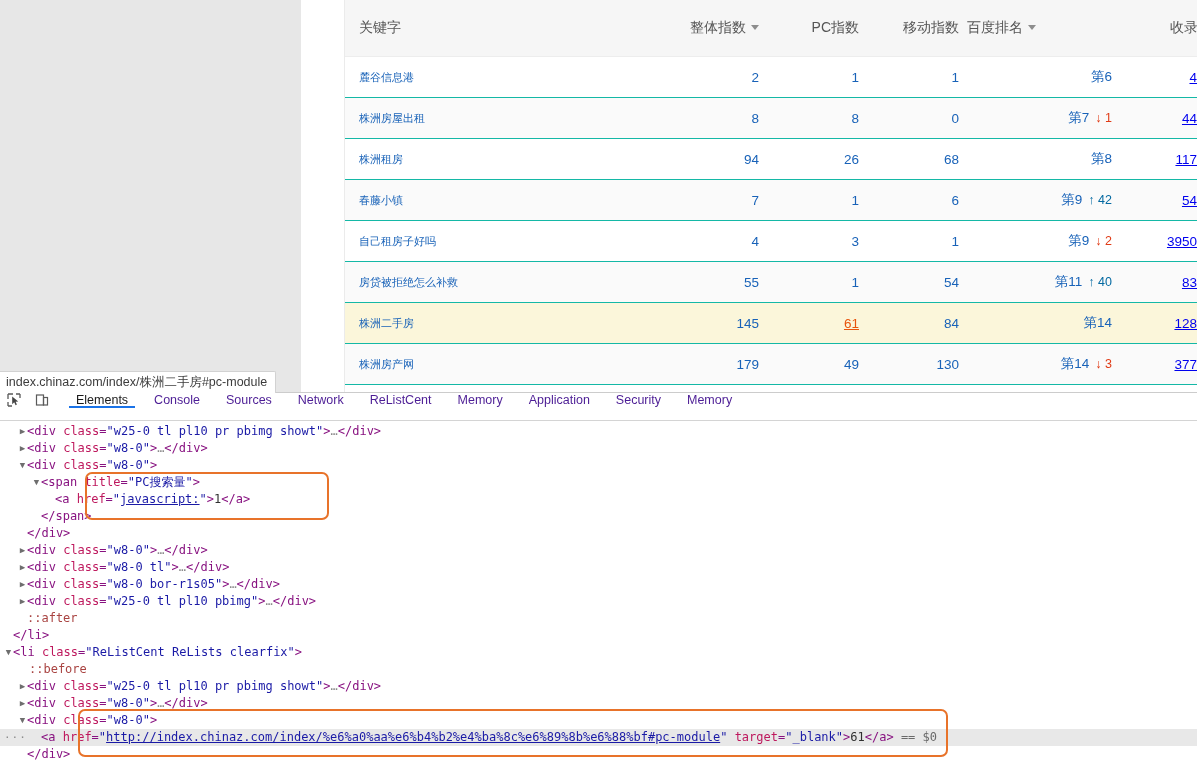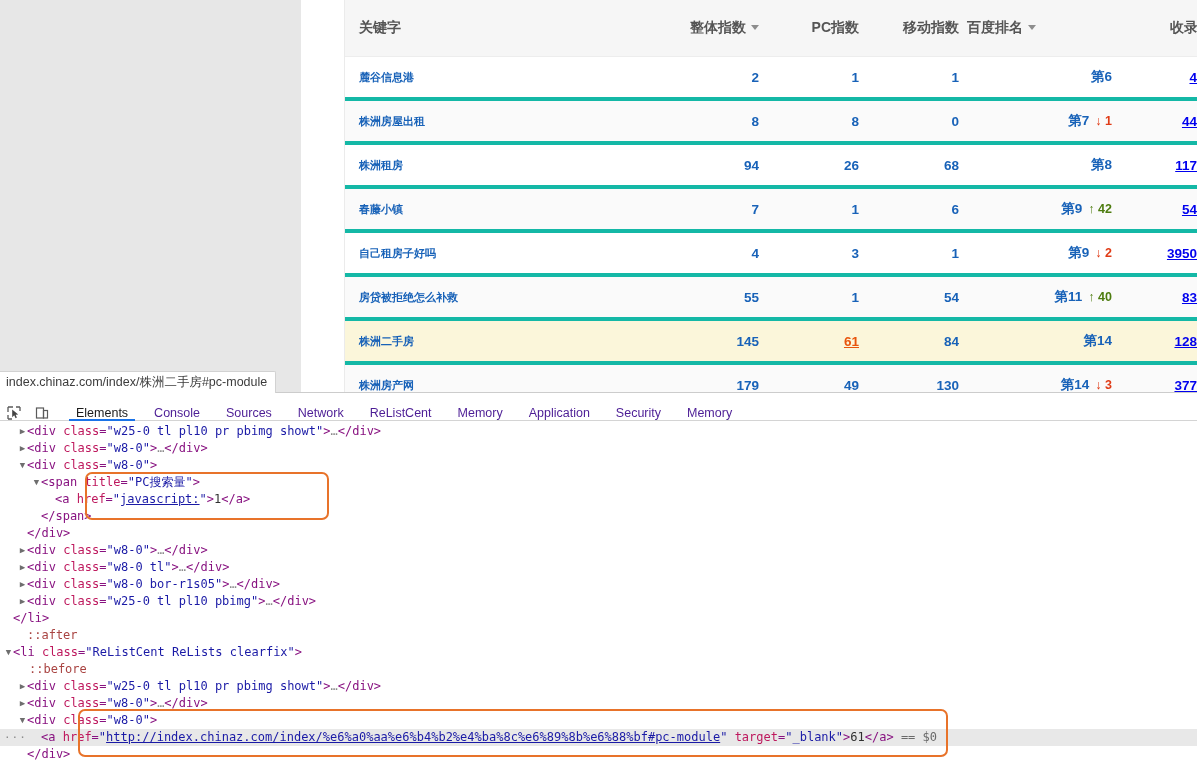--- a/index.html
+++ b/index.html
@@ -39,21 +39,21 @@
     left: 345px; top: 0;
     width: 852px;
     border-collapse: collapse;
     table-layout: fixed;
     font-size: 13.5px;
   }
   .kw-table th, .kw-table td {
     padding: 0;
     height: 40px;
     vertical-align: middle;
-    font-weight: bold;
+    font-weight: normal;
   }
   .kw-thead-row { background: #f6f6f6; height: 56px; }
   .kw-thead-row th { height: 56px; color: #555555; font-size: 14px; }
   .th-kw   { text-align: left;  padding-left: 14px !important; width: 300px; }
   .th-num  { text-align: right; width: 100px; }
   .th-rank { text-align: left;  width: 145px; padding-left: 8px !important;}
   .th-inc  { text-align: right; width: 100px; padding-right: 42px !important; }
   .sortcaret {
     display: inline-block;
     margin-left: 5px;
@@ -61,32 +61,32 @@
     border-left: 4px solid transparent;
     border-right: 4px solid transparent;
     border-top: 5px solid #8d8d8d;
     vertical-align: middle;
     position: relative; top: -1px;
   }
 
   .kw-row { background: #ffffff; }
   .kw-row.alt { background: #fafafa; }
   .kw-row.hl  { background: #fbf6da; }
-  .kw-row td { border-top: 4px solid #14b8a6; }
+  .kw-row td { border-top: 1px solid #14b8a6; }
   .kw-row:first-child td { border-top: 1px solid #ededed; }
 
   .cell-kw { text-align: left; padding-left: 14px !important; }
   .cell-kw a { color: #1862b8; text-decoration: none; font-size: 11px; }
   .cell-num { text-align: right; color: #1862b8; font-size: 13.5px; }
   .cell-num a { color: #1862b8; text-decoration: none; }
   .cell-num a.hot { color: #e8540c; text-decoration: underline; }
   .cell-rank { text-align: right; padding-left: 8px !important; color: #1862b8; font-size: 13.5px; white-space: nowrap; }
   .cell-inc { text-align: right; padding-right: 42px !important; color: #1862b8; font-size: 13.5px; }
   .delta { font-size: 12.5px; margin-left: 6px; white-space: nowrap; }
-  .delta.up   { color: #4d7c0f; }
+  .delta.up   { color: #0369a1; }
   .delta.down { color: #e03b16; }
 
   
   #status-bubble {
     position: absolute;
     left: 0px; top: 371px;
     height: 21px;
     line-height: 21px;
     padding: 0 8px 0 6px;
     background: #ffffff;
@@ -109,21 +109,21 @@
     background: #ffffff;
     border-top: 1px solid #cccccc;
     box-sizing: border-box;
   }
   #dt-toolbar {
     position: relative;
     height: 27px;
     background: #ffffff;
     border-bottom: 1px solid #d4d4d4;
     display: flex;
-    align-items: flex-end;
+    align-items: flex-start;
   }
   .dt-icon-btn {
     width: 28px;
     display: flex; align-items: center; justify-content: center;
     cursor: pointer;
   }
   .dt-sep {
     width: 1px; background: #d8d8d8;
     margin: 6px 4px 6px 2px;
   }
@@ -365,22 +365,22 @@
       <div class="dom-line" style="padding-left: 18px;"><span class="twisty">▶</span><span class="tagpunc">&lt;</span><span class="tagname">div</span><span class="tagpunc"> </span><span class="attrname">class</span><span class="tagpunc">=</span><span class="attrvalue">"</span><span class="attrvalue">w8-0</span><span class="attrvalue">"</span><span class="tagpunc">&gt;</span><span class="ellipsis-dots">…</span><span class="tagpunc">&lt;/div&gt;</span></div>
       <div class="dom-line" style="padding-left: 18px;"><span class="twisty">▼</span><span class="tagpunc">&lt;</span><span class="tagname">div</span><span class="tagpunc"> </span><span class="attrname">class</span><span class="tagpunc">=</span><span class="attrvalue">"</span><span class="attrvalue">w8-0</span><span class="attrvalue">"</span><span class="tagpunc">&gt;</span></div>
       <div class="dom-line" style="padding-left: 32px;"><span class="twisty">▼</span><span class="tagpunc">&lt;</span><span class="tagname">span</span><span class="tagpunc"> </span><span class="attrname">title</span><span class="tagpunc">=</span><span class="attrvalue">"</span><span class="attrvalue">PC搜索量</span><span class="attrvalue">"</span><span class="tagpunc">&gt;</span></div>
       <div class="dom-line" style="padding-left: 46px;"><span class="twisty"> </span><span class="tagpunc">&lt;</span><span class="tagname">a</span><span class="tagpunc"> </span><span class="attrname">href</span><span class="tagpunc">=</span><span class="attrvalue">"</span><span class="linkval">javascript:</span><span class="attrvalue">"</span><span class="tagpunc">&gt;</span><span class="textnode">1</span><span class="tagpunc">&lt;/a&gt;</span></div>
       <div class="dom-line" style="padding-left: 32px;"><span class="twisty"> </span><span class="tagpunc">&lt;/span&gt;</span></div>
       <div class="dom-line" style="padding-left: 18px;"><span class="twisty"> </span><span class="tagpunc">&lt;/div&gt;</span></div>
       <div class="dom-line" style="padding-left: 18px;"><span class="twisty">▶</span><span class="tagpunc">&lt;</span><span class="tagname">div</span><span class="tagpunc"> </span><span class="attrname">class</span><span class="tagpunc">=</span><span class="attrvalue">"</span><span class="attrvalue">w8-0</span><span class="attrvalue">"</span><span class="tagpunc">&gt;</span><span class="ellipsis-dots">…</span><span class="tagpunc">&lt;/div&gt;</span></div>
       <div class="dom-line" style="padding-left: 18px;"><span class="twisty">▶</span><span class="tagpunc">&lt;</span><span class="tagname">div</span><span class="tagpunc"> </span><span class="attrname">class</span><span class="tagpunc">=</span><span class="attrvalue">"</span><span class="attrvalue">w8-0  tl</span><span class="attrvalue">"</span><span class="tagpunc">&gt;</span><span class="ellipsis-dots">…</span><span class="tagpunc">&lt;/div&gt;</span></div>
       <div class="dom-line" style="padding-left: 18px;"><span class="twisty">▶</span><span class="tagpunc">&lt;</span><span class="tagname">div</span><span class="tagpunc"> </span><span class="attrname">class</span><span class="tagpunc">=</span><span class="attrvalue">"</span><span class="attrvalue">w8-0 bor-r1s05</span><span class="attrvalue">"</span><span class="tagpunc">&gt;</span><span class="ellipsis-dots">…</span><span class="tagpunc">&lt;/div&gt;</span></div>
       <div class="dom-line" style="padding-left: 18px;"><span class="twisty">▶</span><span class="tagpunc">&lt;</span><span class="tagname">div</span><span class="tagpunc"> </span><span class="attrname">class</span><span class="tagpunc">=</span><span class="attrvalue">"</span><span class="attrvalue">w25-0 tl pl10 pbimg</span><span class="attrvalue">"</span><span class="tagpunc">&gt;</span><span class="ellipsis-dots">…</span><span class="tagpunc">&lt;/div&gt;</span></div>
+      <div class="dom-line" style="padding-left: 18px;"><span class="twisty"> </span><span class="pseudo">::after</span></div>
       <div class="dom-line" style="padding-left: 4px;"><span class="twisty"> </span><span class="tagpunc">&lt;/li&gt;</span></div>
-      <div class="dom-line" style="padding-left: 18px;"><span class="twisty"> </span><span class="pseudo">::after</span></div>
       <div class="dom-line" style="padding-left: 4px;"><span class="twisty">▼</span><span class="tagpunc">&lt;</span><span class="tagname">li</span><span class="tagpunc"> </span><span class="attrname">class</span><span class="tagpunc">=</span><span class="attrvalue">"</span><span class="attrvalue">ReListCent ReLists clearfix</span><span class="attrvalue">"</span><span class="tagpunc">&gt;</span></div>
       <div class="dom-line" style="padding-left: 20px;"><span class="twisty"> </span><span class="pseudo">::before</span></div>
       <div class="dom-line" style="padding-left: 18px;"><span class="twisty">▶</span><span class="tagpunc">&lt;</span><span class="tagname">div</span><span class="tagpunc"> </span><span class="attrname">class</span><span class="tagpunc">=</span><span class="attrvalue">"</span><span class="attrvalue">w25-0 tl pl10 pr pbimg showt</span><span class="attrvalue">"</span><span class="tagpunc">&gt;</span><span class="ellipsis-dots">…</span><span class="tagpunc">&lt;/div&gt;</span></div>
       <div class="dom-line" style="padding-left: 18px;"><span class="twisty">▶</span><span class="tagpunc">&lt;</span><span class="tagname">div</span><span class="tagpunc"> </span><span class="attrname">class</span><span class="tagpunc">=</span><span class="attrvalue">"</span><span class="attrvalue">w8-0</span><span class="attrvalue">"</span><span class="tagpunc">&gt;</span><span class="ellipsis-dots">…</span><span class="tagpunc">&lt;/div&gt;</span></div>
       <div class="dom-line" style="padding-left: 18px;"><span class="twisty">▼</span><span class="tagpunc">&lt;</span><span class="tagname">div</span><span class="tagpunc"> </span><span class="attrname">class</span><span class="tagpunc">=</span><span class="attrvalue">"</span><span class="attrvalue">w8-0</span><span class="attrvalue">"</span><span class="tagpunc">&gt;</span></div>
       <div class="dom-line selected" style="padding-left: 32px;"><span class="left-ellipsis">···</span><span class="twisty"> </span><span class="tagpunc">&lt;</span><span class="tagname">a</span><span class="tagpunc"> </span><span class="attrname">href</span><span class="tagpunc">=</span><span class="attrvalue">"</span><span class="linkval">http://index.chinaz.com/index/%e6%a0%aa%e6%b4%b2%e4%ba%8c%e6%89%8b%e6%88%bf#pc-module</span><span class="attrvalue">"</span><span class="tagpunc"> </span><span class="attrname">target</span><span class="tagpunc">=</span><span class="attrvalue">"</span><span class="attrvalue">_blank</span><span class="attrvalue">"</span><span class="tagpunc">&gt;</span><span class="textnode">61</span><span class="tagpunc">&lt;/a&gt;</span><span class="dollar0">  == $0</span></div>
       <div class="dom-line" style="padding-left: 18px;"><span class="twisty"> </span><span class="tagpunc">&lt;/div&gt;</span></div>
     </div>
 </div>
 

